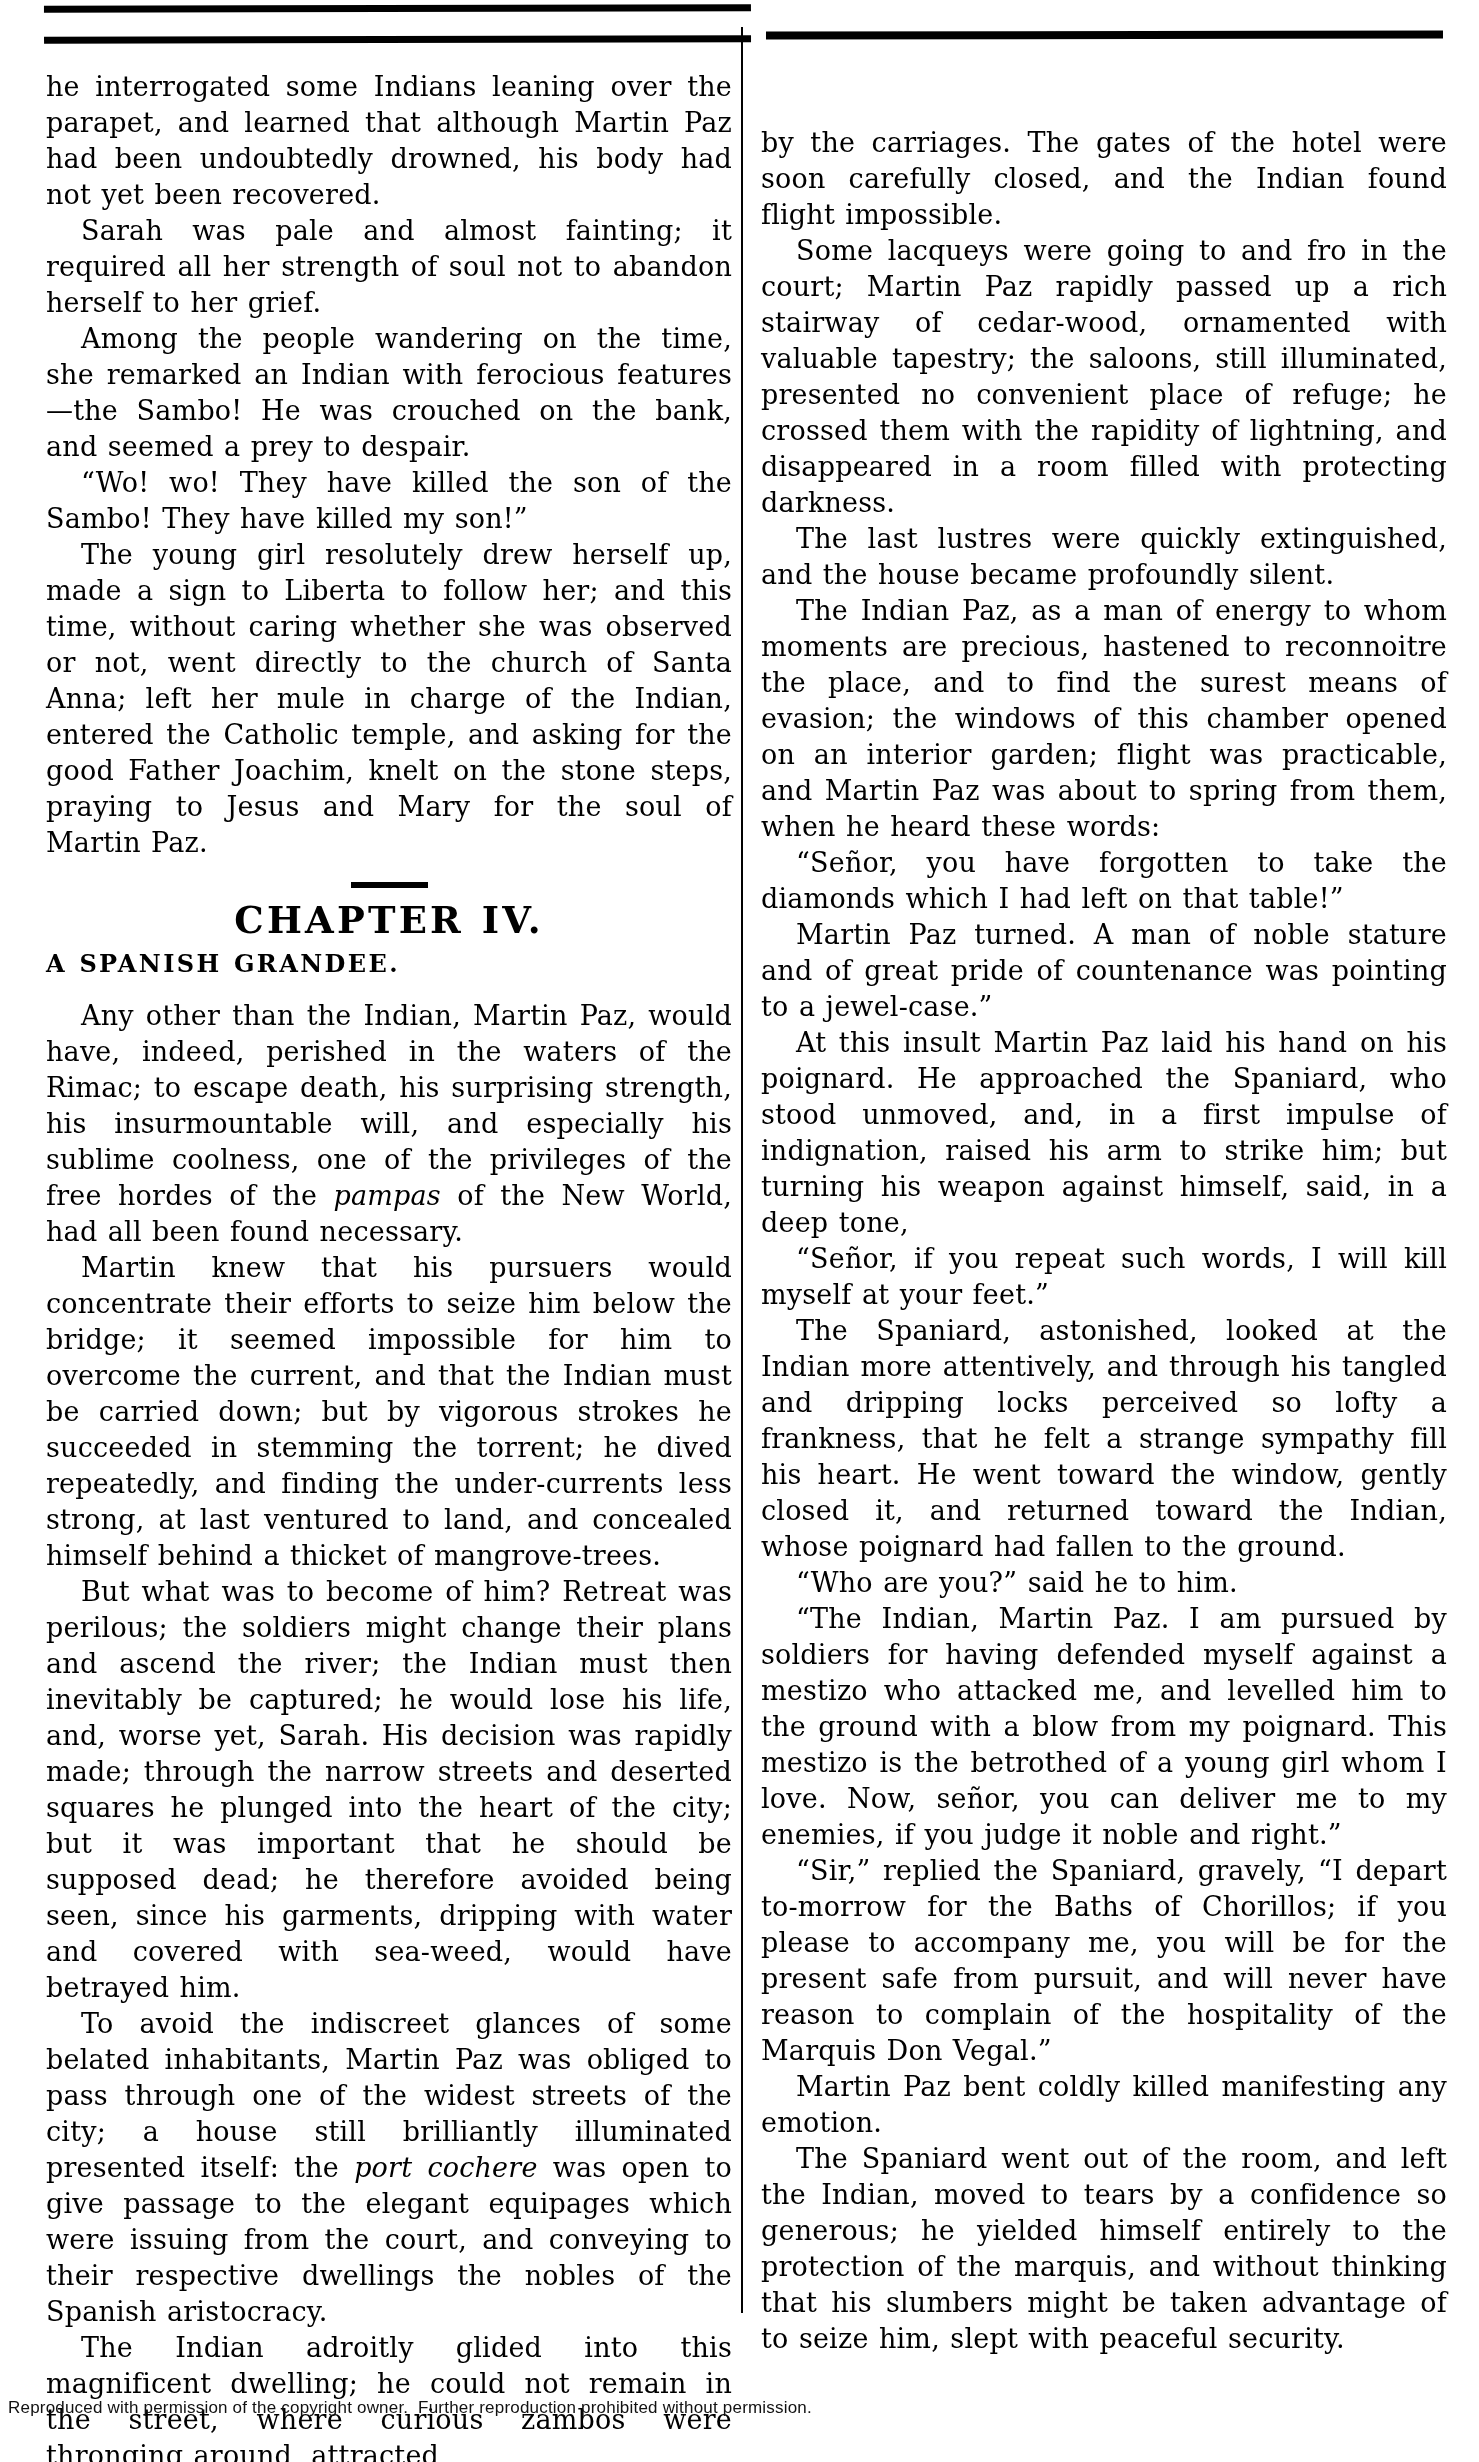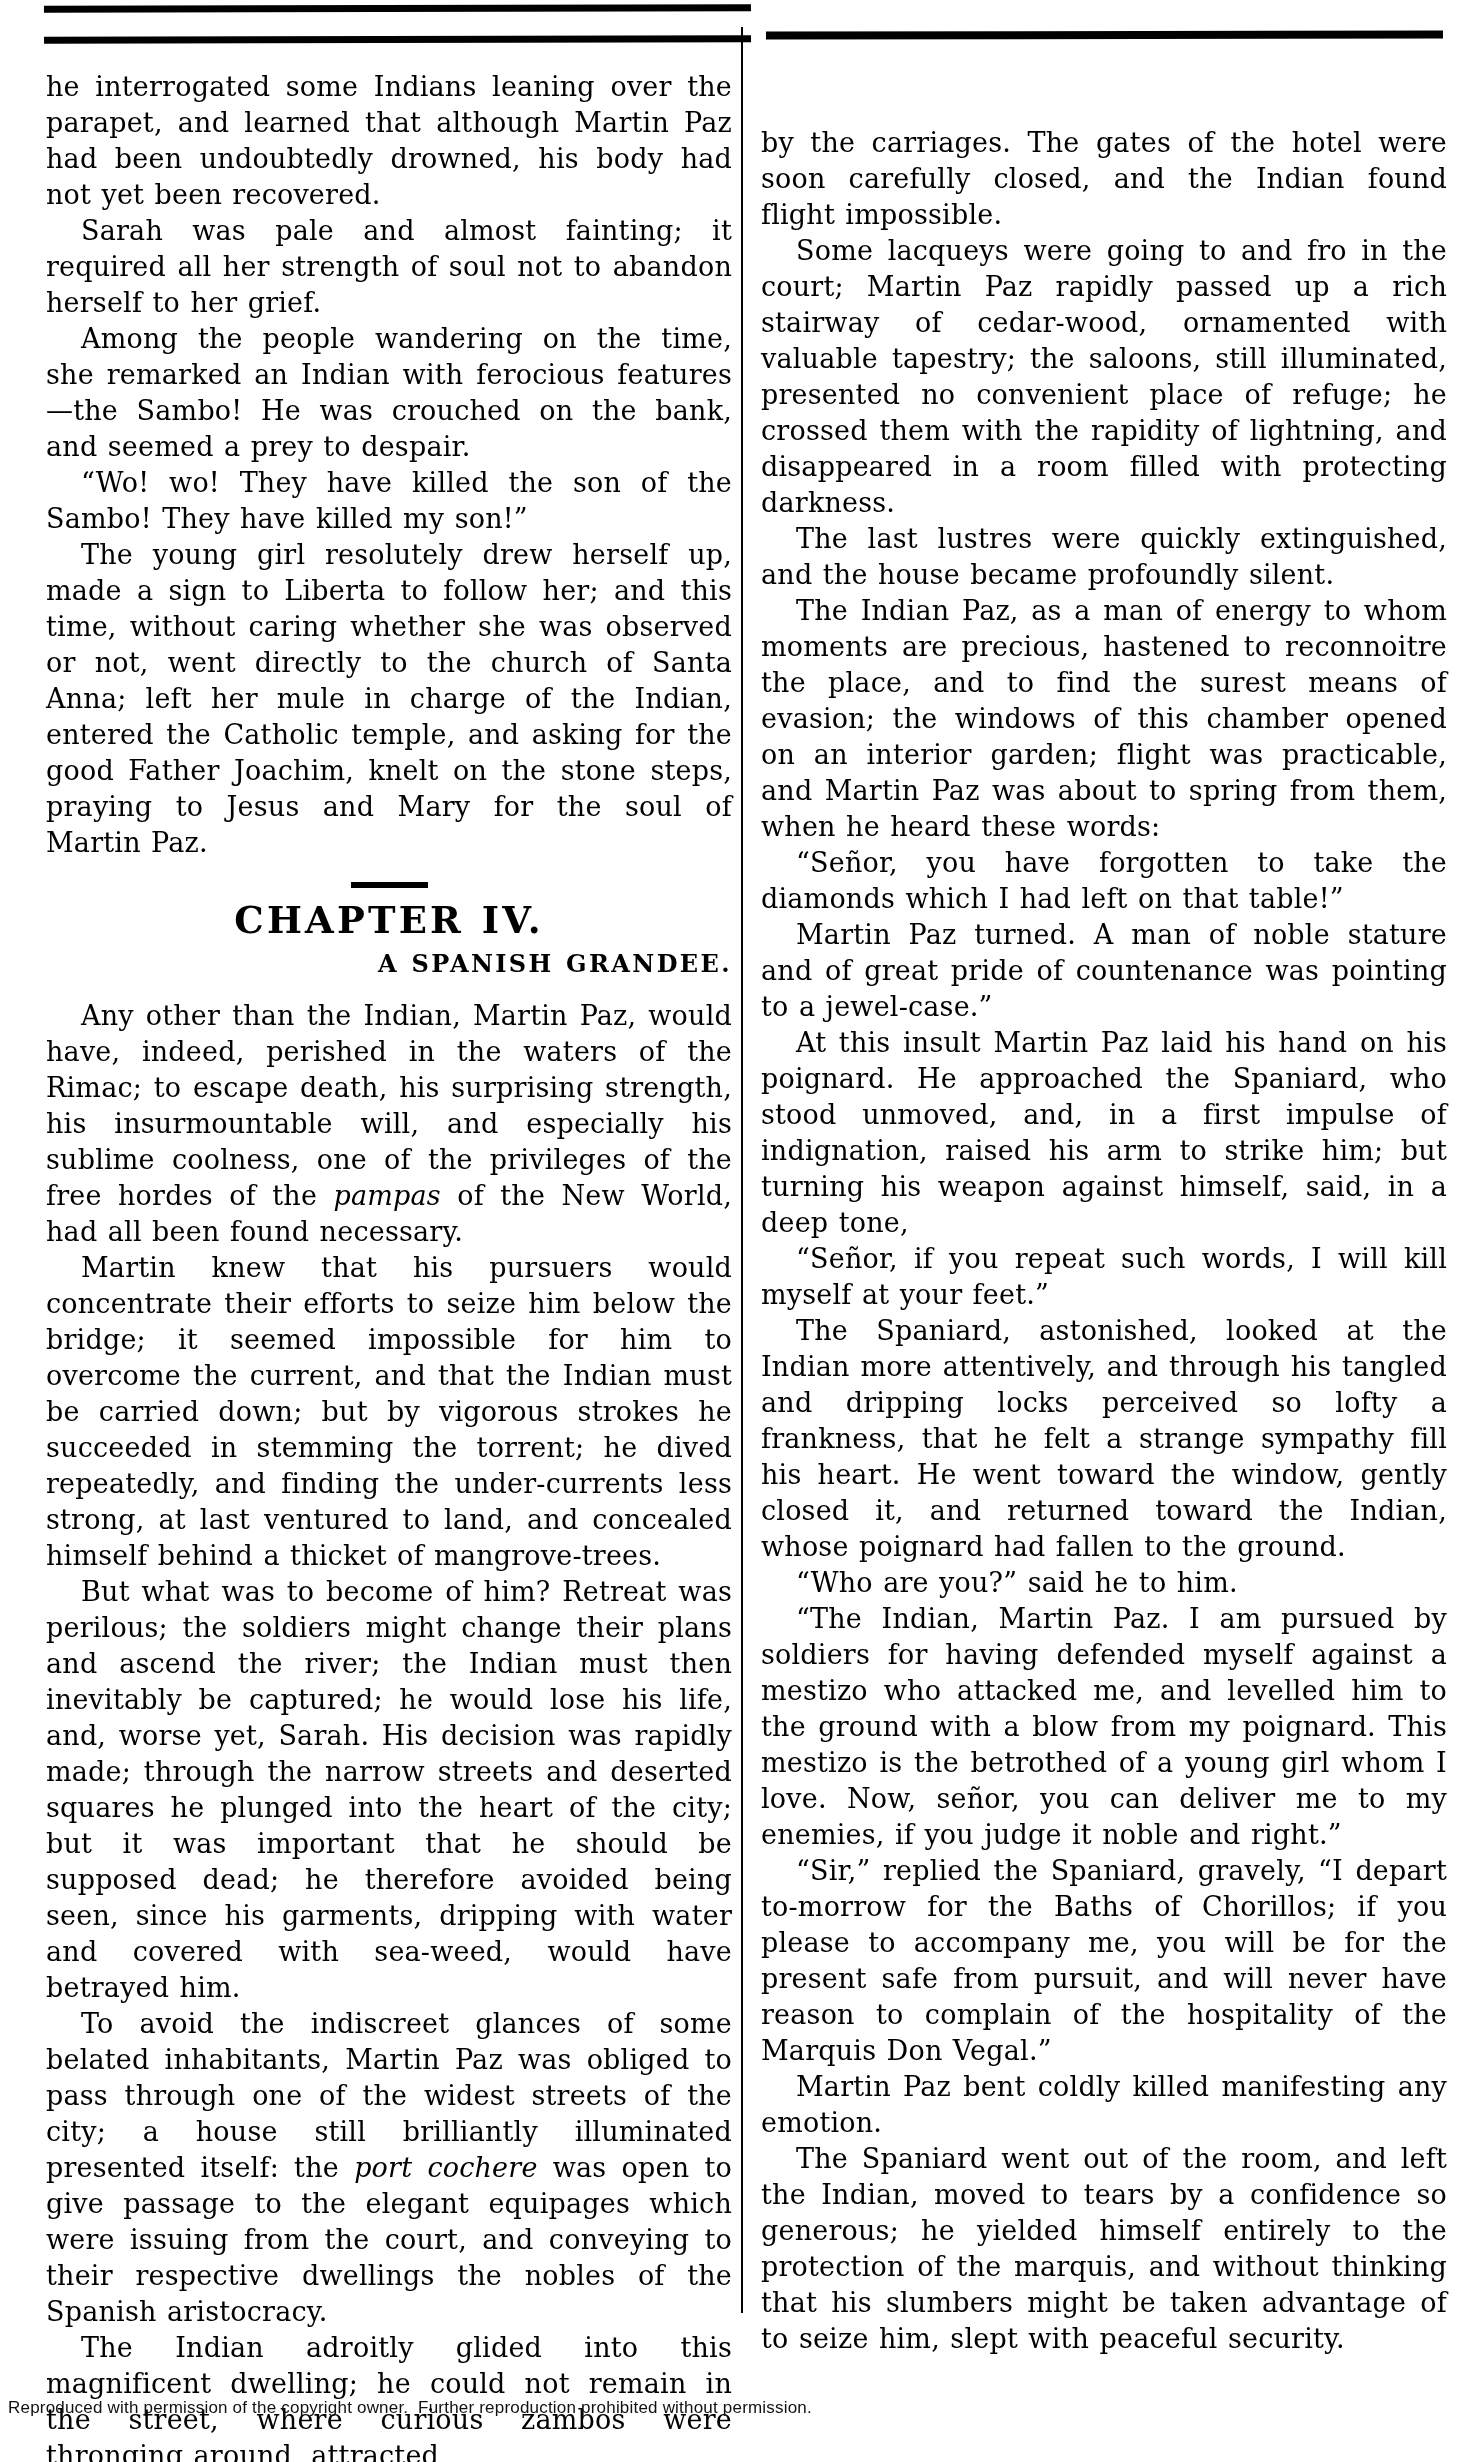--- a/index.html
+++ b/index.html
@@ -67,21 +67,21 @@
     font-weight: bold;
     letter-spacing: 3.2px;
     text-align: center;
     text-indent: 0;
   }
   h2.chapter-subtitle {
     margin: 0 0 16px 0;
     font-size: 24px;
     font-weight: bold;
     letter-spacing: 2.4px;
-    text-align: right;
+    text-align: left;
     text-indent: 0;
   }
   .footer {
     position: absolute;
     left: 8px; top: 2398px;
     font-family: "Liberation Sans", sans-serif;
     font-size: 17px;
     color: #111;
     white-space: pre;
     letter-spacing: 0.2px;

